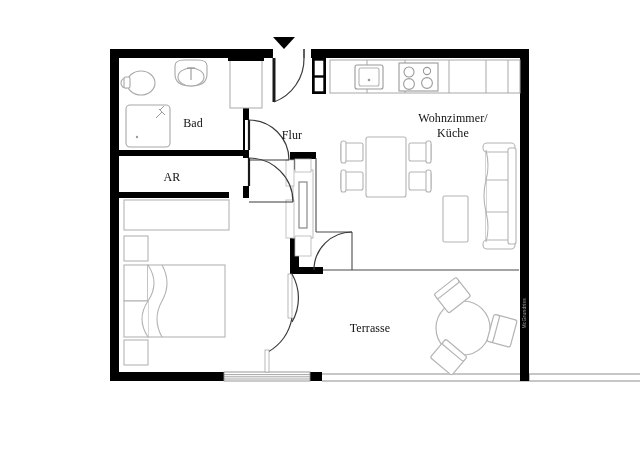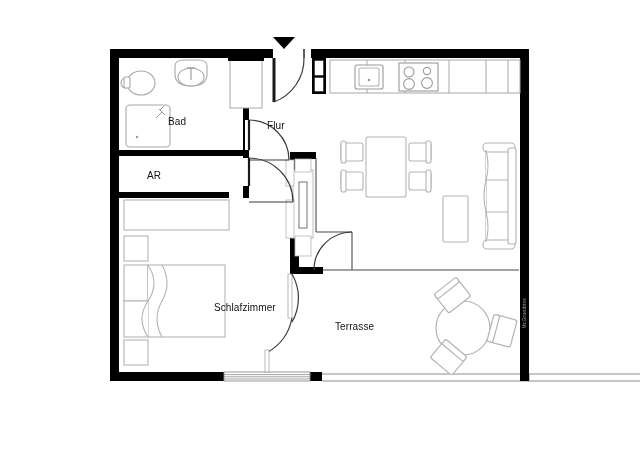--- a/index.html
+++ b/index.html
@@ -20,23 +20,24 @@
   #floorplan-svg {
     position: absolute;
     left: 0;
     top: 0;
     width: 640px;
     height: 452px;
     display: block;
   }
   .room-label {
     position: absolute;
-    font-family: Liberation Sans, sans-serif;
-    font-size: 10px;
+    font-family: Liberation Serif, serif;
+    font-size: 12px;
     color: #111111;
+    text-align: center;
     white-space: pre-line;
     line-height: 1.25;
     letter-spacing: 0.1px;
     pointer-events: none;
   }
   .watermark {
     position: absolute;
     font-family: "Liberation Sans", sans-serif;
     font-size: 5px;
     color: #9a9a9a;
@@ -277,22 +278,23 @@
         <rect x="489" y="318" width="28" height="6" rx="2"></rect>
       </g>
     </g>
 
   </svg>
 
   <div class="room-label" style="left:168px; top:116px; width:50px;">Bad</div>
 
   <div class="room-label" style="left:147px; top:170px; width:50px;">AR</div>
 
-  <div class="room-label" style="left:267px; top:120px; width:50px;">Flur</div>
-
-
-  <div class="room-label" style="left:214px; top:302px; width:100px;">Schlafzimmer</div>
+  <div class="room-label" style="left:267px; top:128px; width:50px;">Flur</div>
+
+  <div class="room-label" style="left:398px; top:111px; width:110px;">Wohnzimmer/
+Küche</div>
+
 
   <div class="room-label" style="left:335px; top:321px; width:70px;">Terrasse</div>
 
   <div class="watermark" style="left:521px; top:298px;">McGrundriss</div>
 
 </div>
 
 </body></html>

